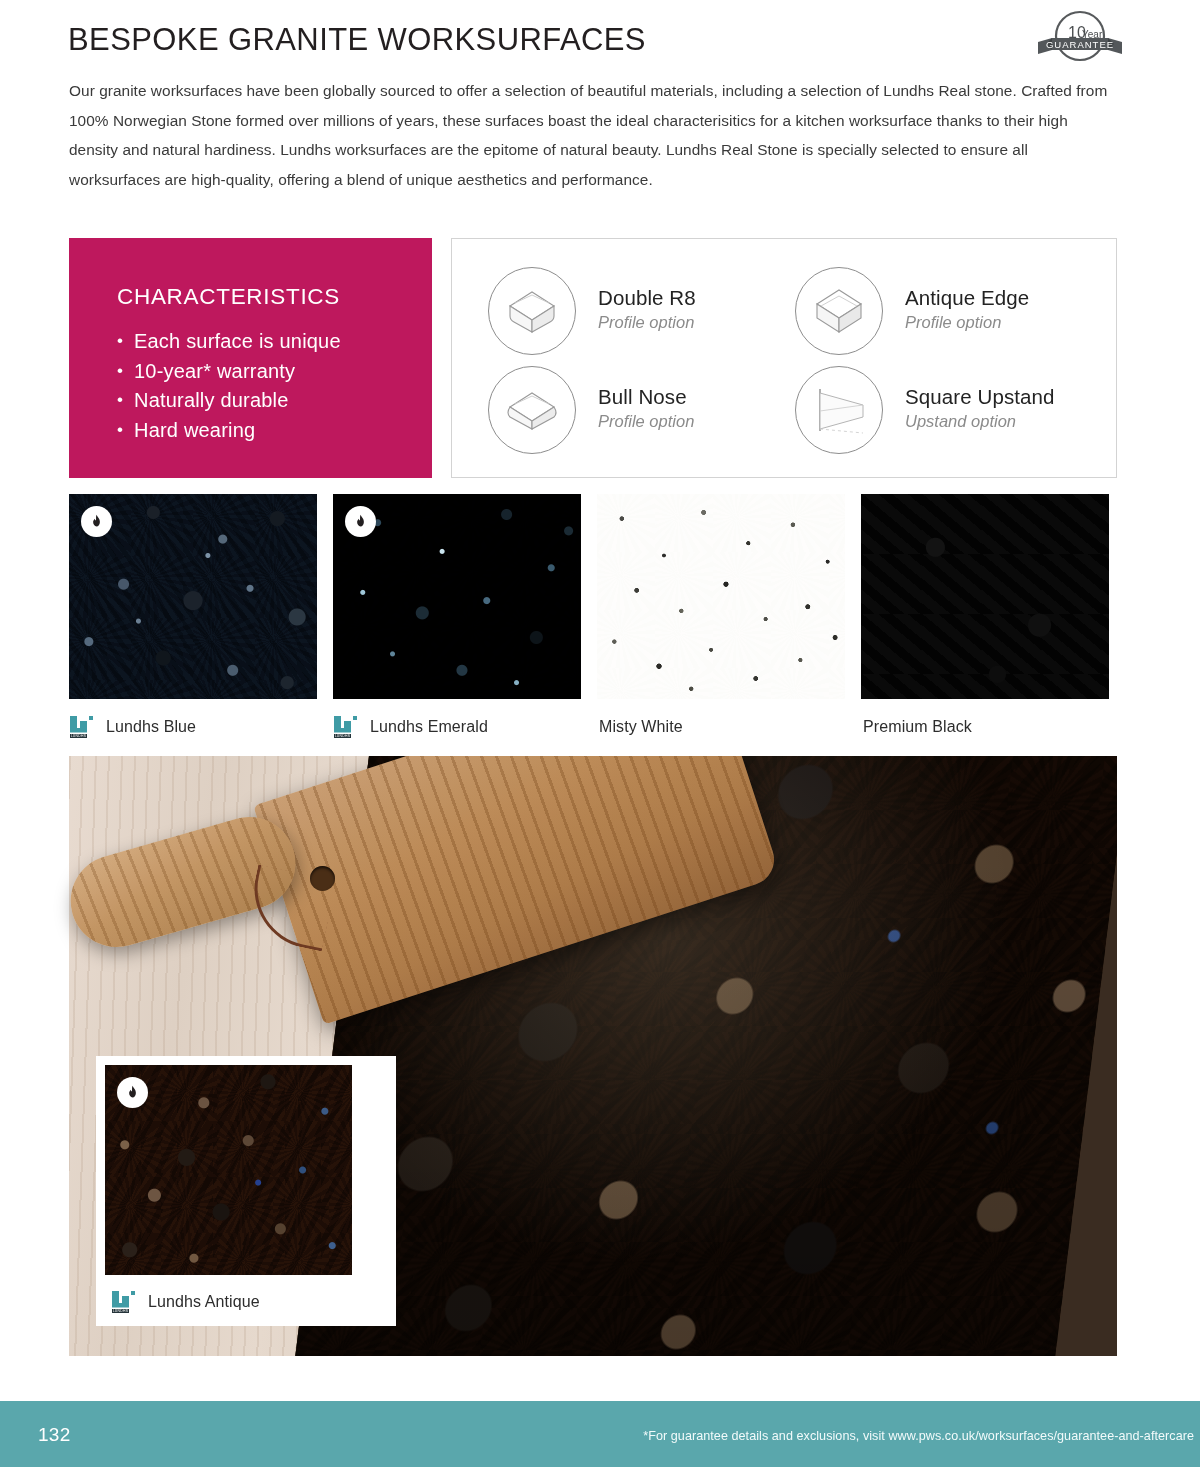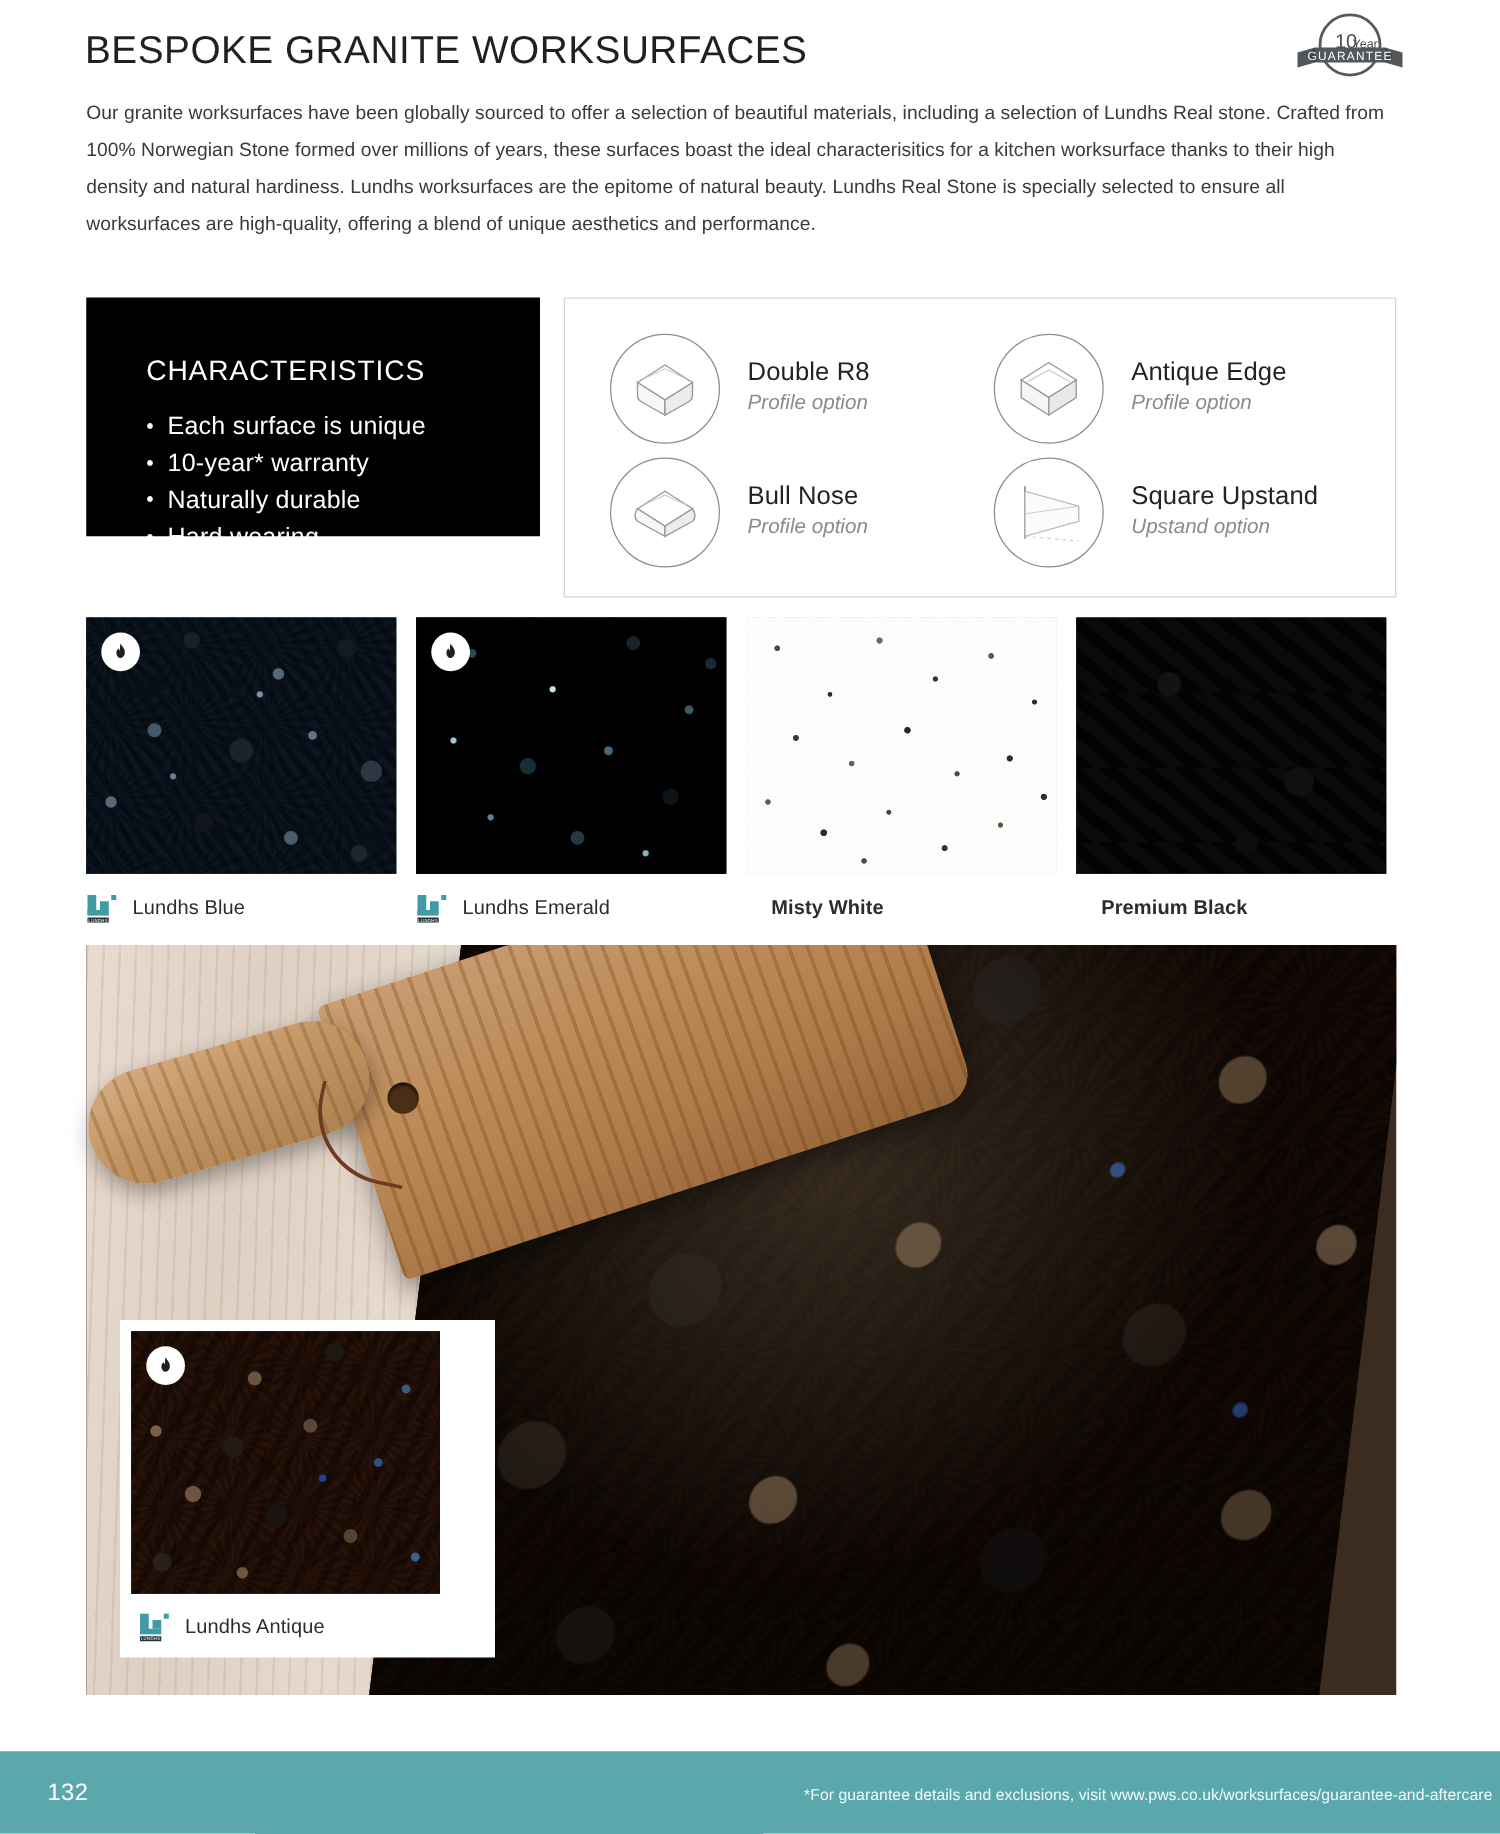--- a/index.html
+++ b/index.html
@@ -52,22 +52,22 @@
     color: #3a3a3a;
     letter-spacing: 0.05px;
   }
 
   
   .characteristics {
     position: absolute;
     left: 69px;
     top: 238px;
     width: 363px;
-    height: 191px;
-    background: #000000;
+    height: 240px;
+    background: #be185d;
     color: #ffffff;
     padding: 46px 0 12px 48px;
   }
   .characteristics h2 {
     font-size: 22.5px;
     font-weight: 400;
     letter-spacing: 0.7px;
     margin-bottom: 17px;
   }
   .characteristics ul { list-style: none; }
@@ -163,21 +163,21 @@
     gap: 9px;
     margin-top: 15px;
     height: 26px;
   }
   .swatch-name {
     font-size: 16px;
     color: #2d2d2d;
     font-weight: 400;
     letter-spacing: 0.1px;
   }
-  .swatch-name.no-logo { margin-left: 20px; font-weight: bold; }
+  .swatch-name.no-logo { margin-left: 2px; }
 
   
   .lundhs-logo {
     width: 28px;
     height: 26px;
     flex: 0 0 auto;
     position: relative;
   }
 
   

